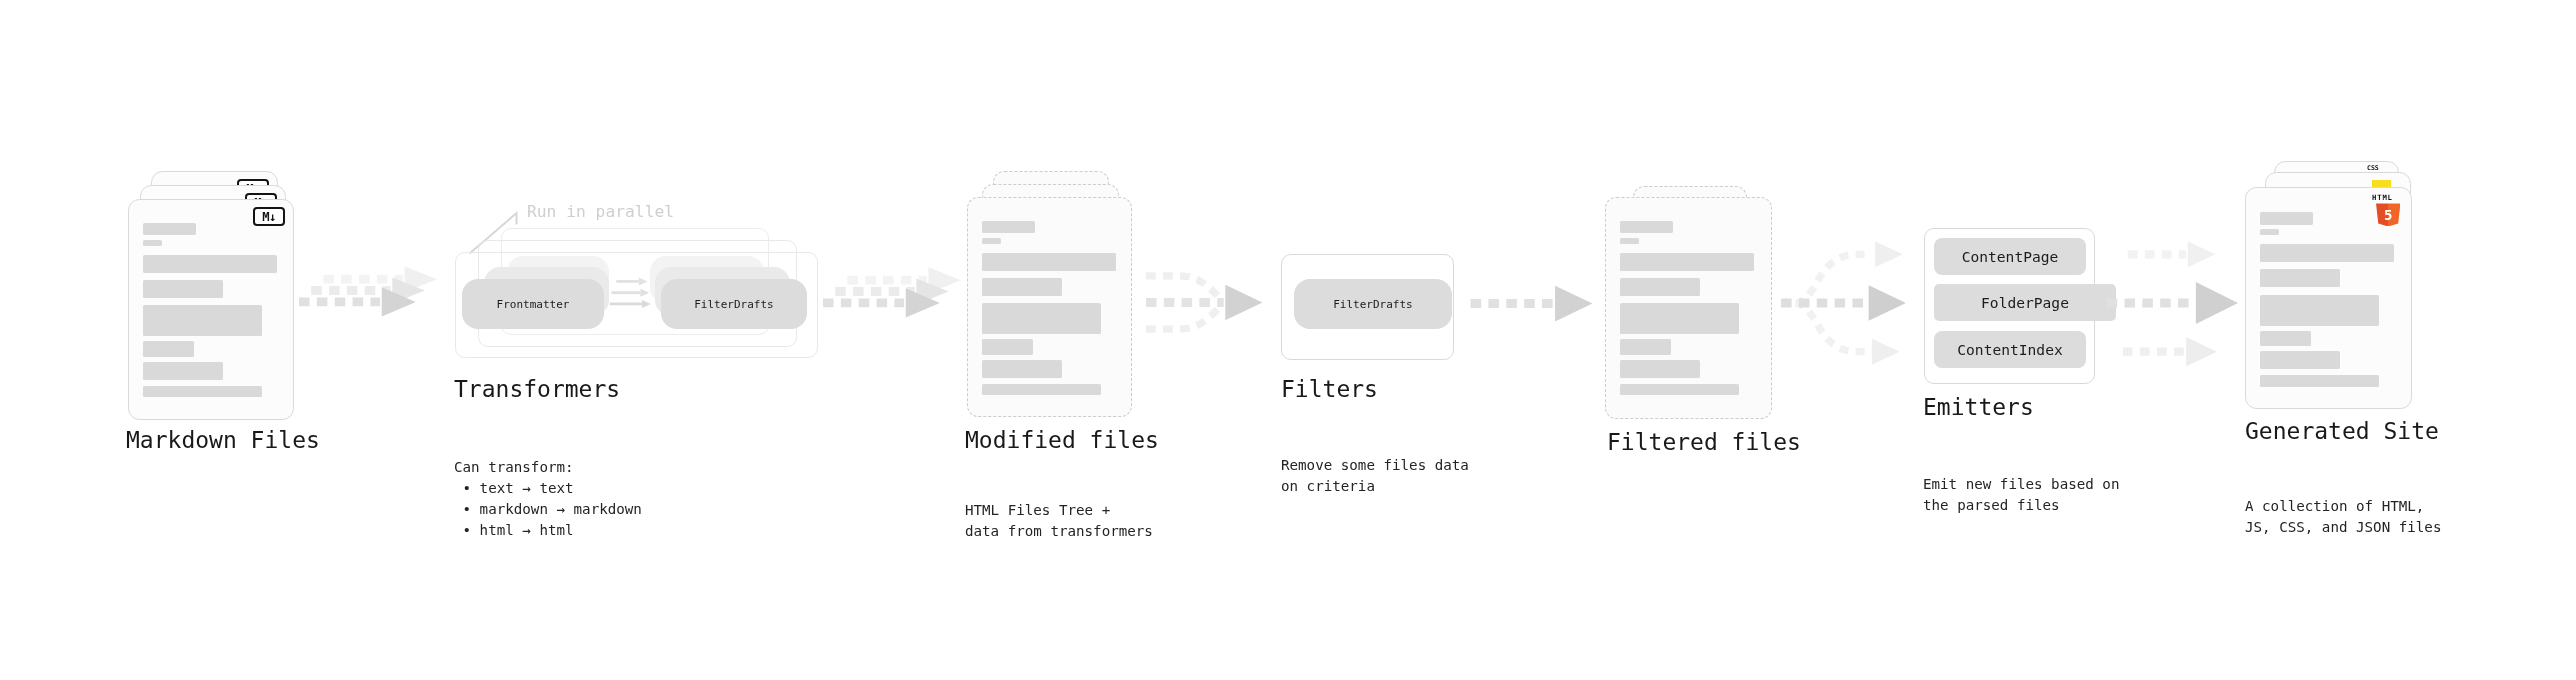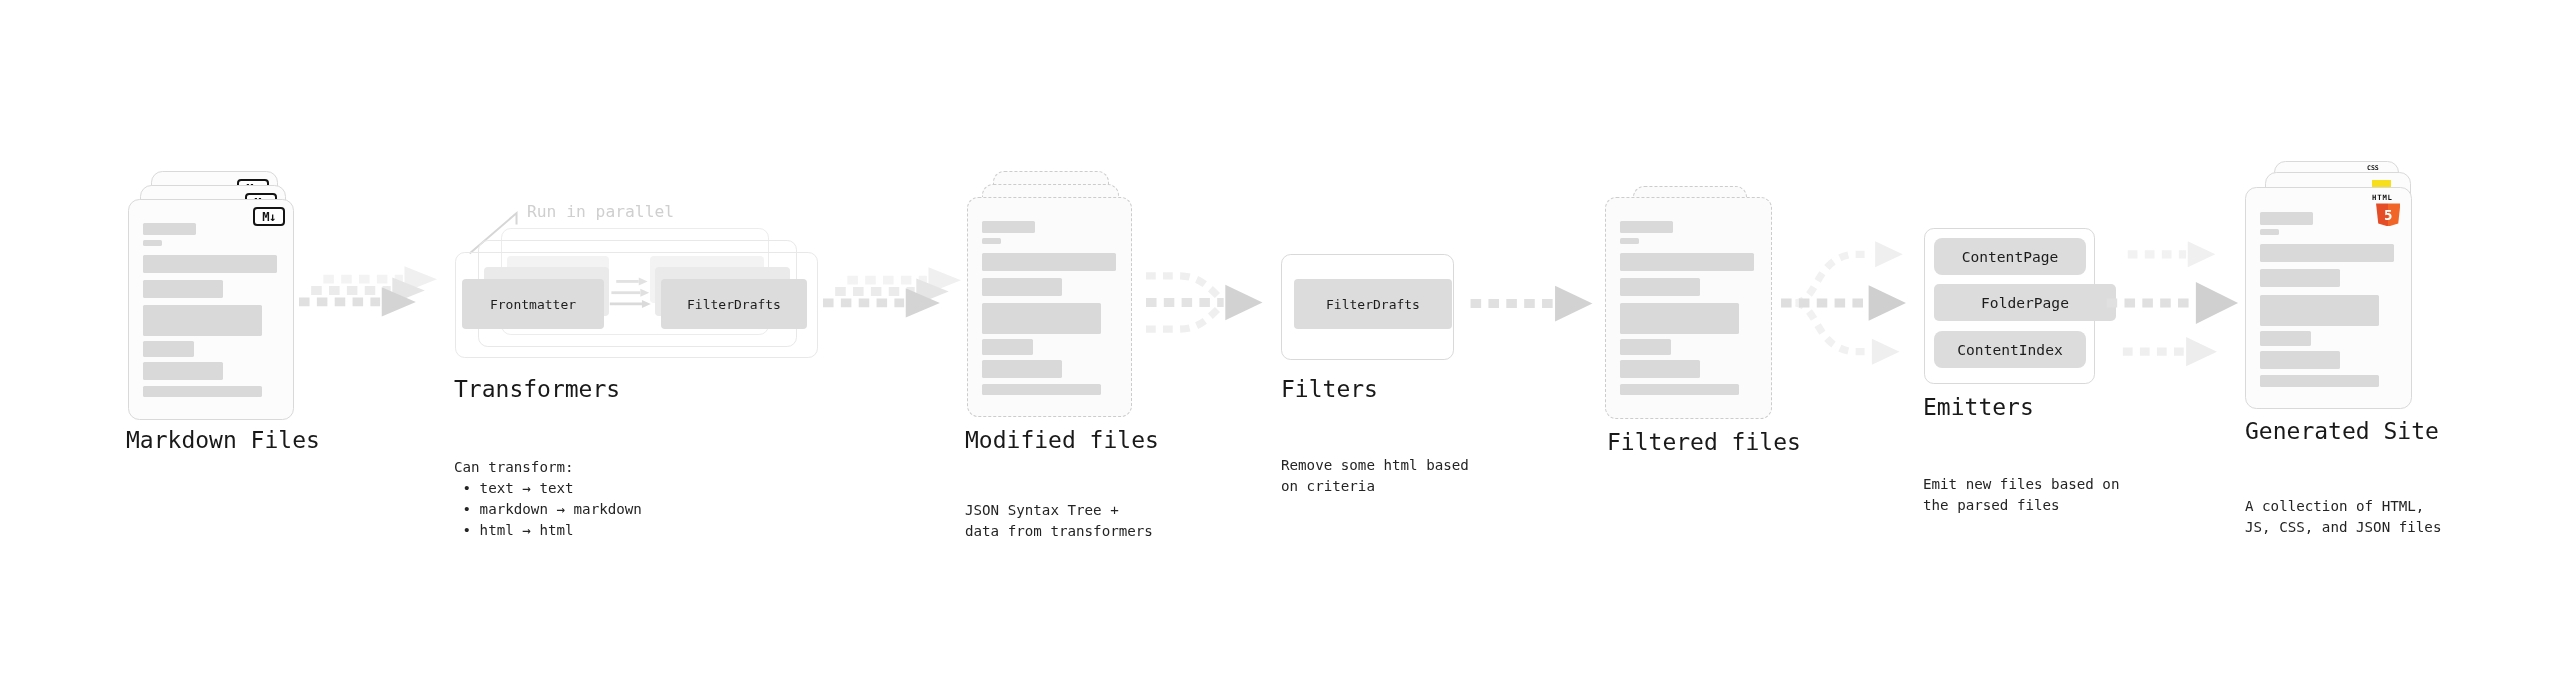--- a/index.html
+++ b/index.html
@@ -21,23 +21,23 @@
   .sk-g { width:80px;  height:18px; margin-top:4.9px; }
   .sk-h { width:119px; height:11.4px; margin-top:6.5px; }
 
   .md-badge { position:absolute; top:7.3px; right:8.1px; width:32px; height:18.7px;
     border:2px solid #141414; border-radius:4.1px; background:#fff;
     display:flex; align-items:center; justify-content:center;
     font-size:12.2px; font-weight:bold; color:#141414; letter-spacing:-0.8px; }
 
   
   .tbox { position:absolute; border:1.6px solid #e8e8e8; border-radius:9.8px; background:transparent; }
-  .pill { position:absolute; background:#dcdcdc; border-radius:4px;
+  .pill { position:absolute; background:#dcdcdc; border-radius:16px;
     display:flex; align-items:center; justify-content:center;
-    font-size:13px; color:#1c1c1c; white-space:nowrap; }
+    font-size:11px; color:#1c1c1c; white-space:nowrap; }
   .pill.ghost1 { background:#eaeaea; }
   .pill.ghost2 { background:#f3f3f3; }
   .wbox { position:absolute; border:1.6px solid #d9d9d9; border-radius:9.8px; background:#fff; }
 
   
   .h { position:absolute; font-size:23px; color:#191919; white-space:nowrap; }
   .desc { position:absolute; font-size:14.2px; line-height:21px; color:#242424;margin-top:43px; }
   .desc div { white-space:pre; }
   .runpar { position:absolute; font-size:16.3px; color:#cfcfcf; white-space:nowrap; }
 
@@ -156,38 +156,38 @@
       <div class="sk sk-b"></div>
       <div class="sk sk-c"></div>
       <div class="sk sk-d"></div>
       <div class="sk sk-e"></div>
       <div class="sk sk-f"></div>
       <div class="sk sk-g"></div>
       <div class="sk sk-h"></div>
     </div>
     <div class="h" style="left:965px;top:427px;">Modified files</div>
     <div class="desc" style="left:965px;top:457px;">
-      <div>JSON Syntax Tree +</div>
+      <div>HTML Files Tree +</div>
       <div>data from transformers</div>
     </div>
   </div>
 
   <svg style="left:1139px;top:258px;" width="137" height="89" viewBox="0 0 168 110">
     <path d="M8,22 H46 C70,22 80,30 98,48" fill="none" stroke="#efefef" stroke-width="9" stroke-dasharray="12 9"></path>
     <path d="M8,88 H46 C70,88 80,80 98,62" fill="none" stroke="#efefef" stroke-width="9" stroke-dasharray="12 9"></path>
     <line x1="8" y1="55" x2="104" y2="55" stroke="#e3e3e3" stroke-width="11" stroke-dasharray="13 9"></line>
     <polygon points="106,33 106,77 152,55" fill="#d2d2d2"></polygon>
   </svg>
 
   <div>
     <div class="wbox" style="left:1281px;top:254px;width:173px;height:106px;"></div>
     <div class="pill" style="left:1294px;top:279px;width:158px;height:50px;">FilterDrafts</div>
     <div class="h" style="left:1281px;top:376px;">Filters</div>
     <div class="desc" style="left:1281px;top:412px;">
-      <div>Remove some html based</div>
+      <div>Remove some files data</div>
       <div>on criteria</div>
     </div>
   </div>
 
   <svg style="left:1464px;top:271px;" width="135" height="65" viewBox="0 0 166 80">
     <line x1="8" y1="40" x2="110" y2="40" stroke="#e0e0e0" stroke-width="11" stroke-dasharray="13 9"></line>
     <polygon points="112,18 112,62 158,40" fill="#d2d2d2"></polygon>
   </svg>
 
   <div>

